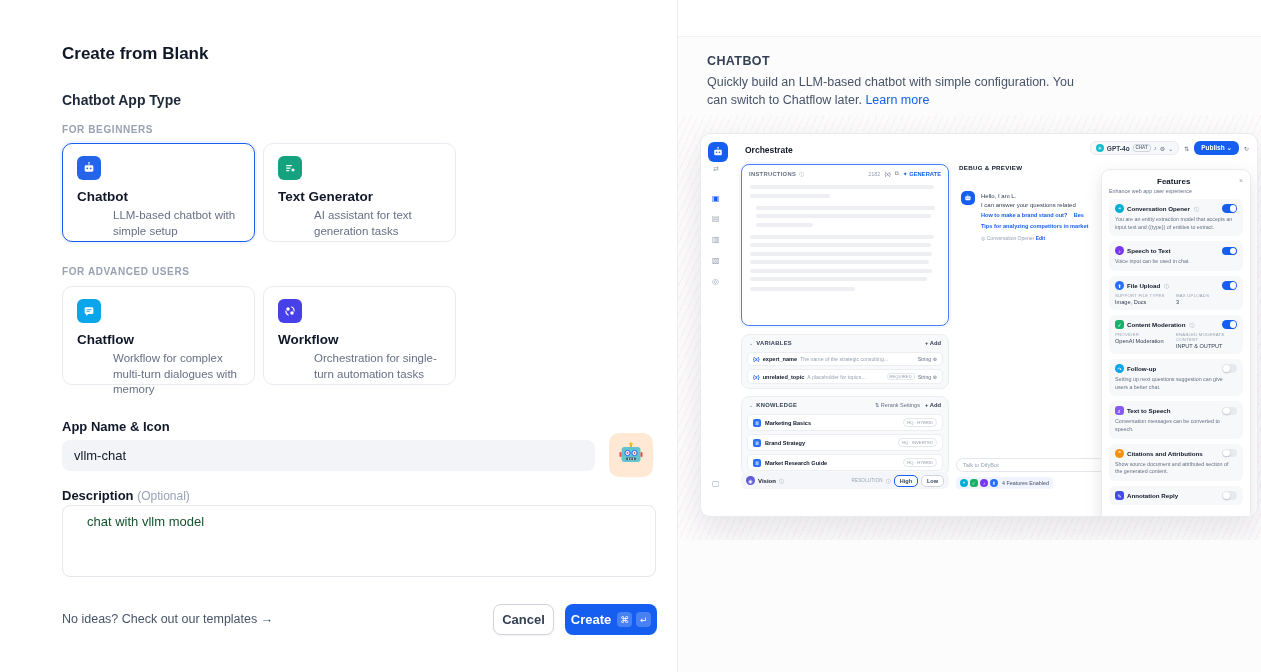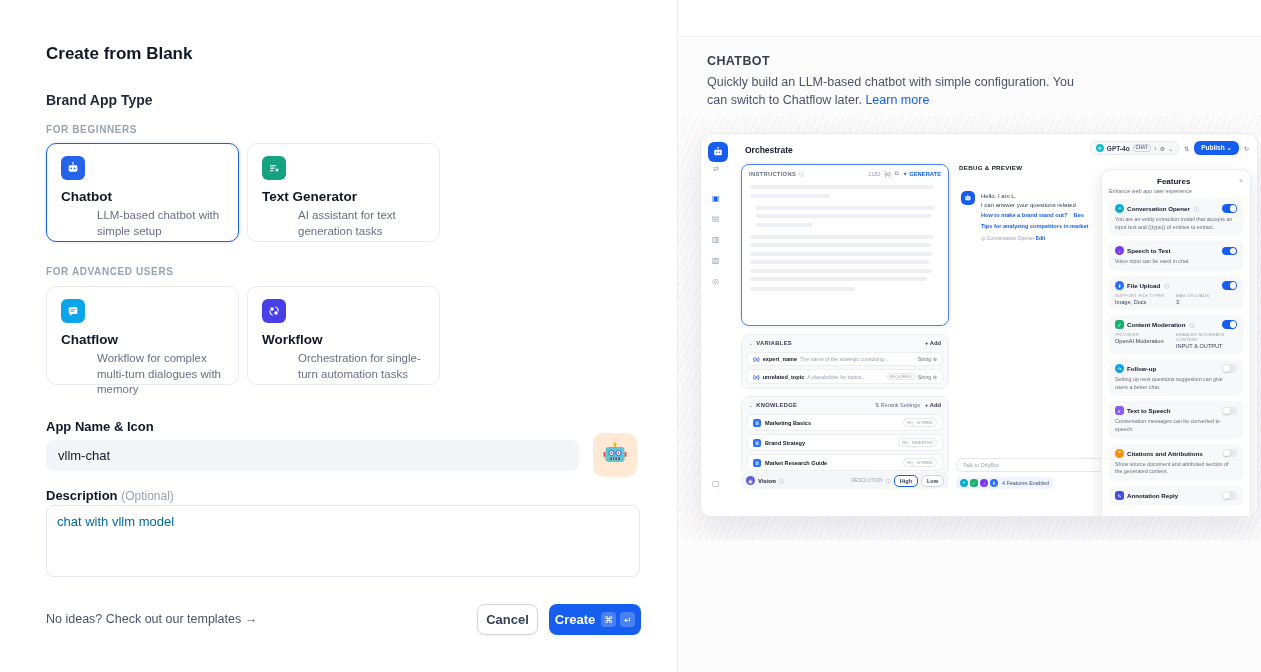--- a/index.html
+++ b/index.html
@@ -1,37 +1,37 @@
 <!DOCTYPE html>
 <html><head>
 <meta charset="utf-8">
 <style>
   * { margin:0; padding:0; box-sizing:border-box; }
   html,body { width:1261px; height:672px; overflow:hidden; }
   body { font-family:"Liberation Sans","DejaVu Sans",sans-serif; background:#fff; color:#101828; }
   .app { position:relative; width:1261px; height:672px; }
 
   
-  .modal { position:absolute; left:0; top:0; width:677px; height:520px; background:#fff; }
+  .modal { position:absolute; left:16px; top:0; width:677px; height:520px; background:#fff; }
   .m-title { position:absolute; left:46px; top:44px; font-size:17px; font-weight:700; color:#101828; }
   .m-sub { position:absolute; left:46px; top:92px; font-size:14px; font-weight:700; color:#1d2939; }
   .sec-label { position:absolute; left:46px; font-size:10px; font-weight:600; letter-spacing:.6px; color:#98a2b3; }
   .cards { position:absolute; left:46px; display:flex; gap:8px; }
   .card { width:193px; height:99px; background:#fff; border:1px solid #e9ebf0; border-radius:10px; padding:12px 14px; cursor:pointer; }
   .card.selected { border:1.5px solid #155eef; box-shadow:0 0 0 2px rgba(21,94,239,.06); }
   .card-ic { width:24px; height:24px; border-radius:6px; display:flex; align-items:center; justify-content:center; }
   .card-ic svg { width:16px; height:16px; display:block; }
   .card-t { margin-top:9px; font-size:13.5px; font-weight:700; color:#101828; }
   .card-d { margin-top:4px; font-size:11.5px; line-height:1.35; color:#667085;margin-left:36px; }
 
   .field-label { position:absolute; left:46px; font-size:13px; font-weight:700; color:#101828; }
   .opt { font-weight:400; color:#98a2b3; font-size:12px; }
   .name-input { position:absolute; left:46px; top:440px; width:533px; height:31px; background:#f2f4f7; border:none; border-radius:8px; padding:0 12px; font-size:13px; color:#101828; font-family:inherit; outline:none; }
   .app-icon { position:absolute; left:593px; top:433px; width:44px; height:44px; background:#ffe9d5; border-radius:10px; display:flex; align-items:center; justify-content:center; cursor:pointer; }
-  .desc-area { position:absolute; left:46px; top:505px; width:594px; height:72px; border:1px solid #e4e7ec; border-radius:8px; padding:8px 10px; font-size:13px; color:#0369a1; font-family:inherit; resize:none; outline:none; background:#fff; }
+  .desc-area { position:absolute; left:46px; top:505px; width:594px; height:72px; border:1px solid #e4e7ec; border-radius:8px; padding:8px 24px; font-size:13px; color:#14532d; font-family:inherit; resize:none; outline:none; background:#fff; }
 
   .tpl-link { position:absolute; left:46px; top:612px; font-size:12.5px; color:#475467; cursor:pointer; } 
   .btn-cancel { position:absolute; left:477px; top:604px; width:61px; height:31px; background:#fff; border:1px solid #d0d5dd; border-radius:8px; font-size:13px; font-weight:600; color:#344054; display:flex; align-items:center; justify-content:center; cursor:pointer; box-shadow:0 1px 2px rgba(16,24,40,.05); }
   .btn-create { position:absolute; left:549px; top:604px; width:92px; height:31px; background:#155eef; border:none; border-radius:8px; display:flex; align-items:center; justify-content:center; gap:4px; cursor:pointer; }
   .btn-create .lbl { font-size:13px; font-weight:600; color:#fff; margin-right:2px; }
   .kbd { width:15px; height:15px; border-radius:4px; background:rgba(255,255,255,.22); color:#fff; font-size:9px; display:flex; align-items:center; justify-content:center; }
 
   
   .rpanel { position:absolute; left:677px; top:0; width:584px; height:672px; background:#fcfcfd; border-left:1px solid #eceef1; }
   .rp-top { height:37px; background:#fff; border-bottom:1px solid #f0f1f4; }
@@ -136,21 +136,21 @@
   .fm-label { font-size:4.3px; color:#98a2b3; letter-spacing:.2px; }
   .fm-value { font-size:5.6px; color:#344054; margin-top:1px; }
 </style>
 </head>
 <body>
 
 <div class="app">
 
   <div class="modal">
     <div class="m-title">Create from Blank</div>
-    <div class="m-sub">Brand App Type</div>
+    <div class="m-sub">Chatbot App Type</div>
 
     <div class="sec-label" style="top:124px">FOR BEGINNERS</div>
 
     <div class="cards" style="top:143px">
       <div class="card selected">
         <div class="card-ic" style="background: rgb(37, 99, 235);">
           <svg viewBox="0 0 24 24">
               <circle cx="12" cy="4.2" r="1.2" fill="#fff"></circle>
               <rect x="11.4" y="5" width="1.2" height="3" fill="#fff"></rect>
               <rect x="5.5" y="8" width="13" height="9.5" rx="2" fill="#fff"></rect>

